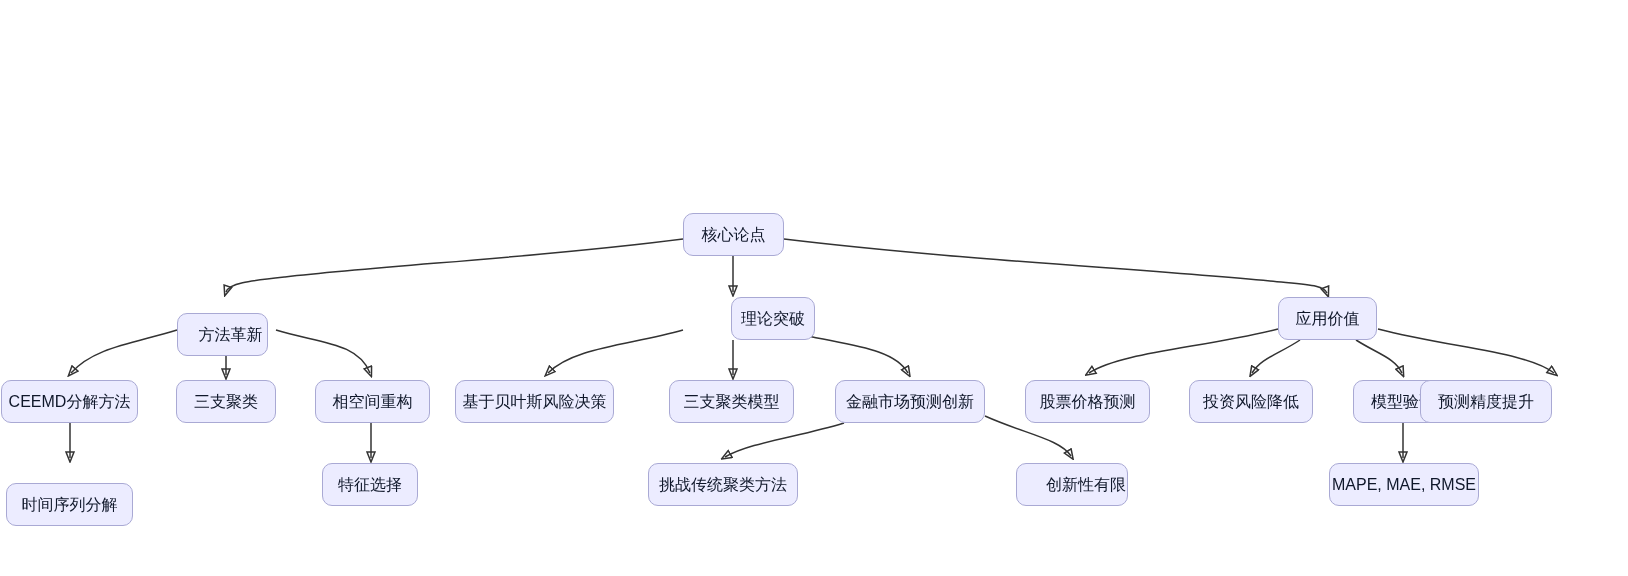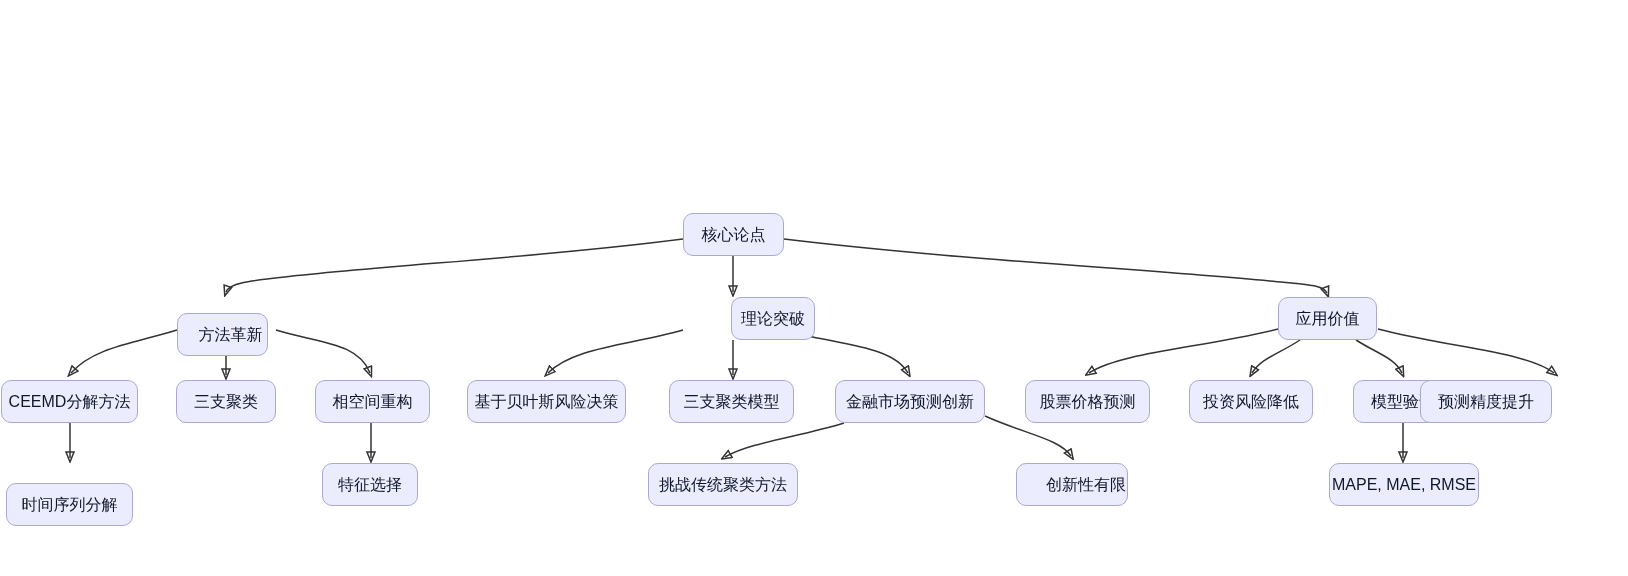--- a/index.html
+++ b/index.html
@@ -43,21 +43,21 @@
     line-height: 1;
   }
   
   .n-core        { left: 683px;  top: 213px; width: 101px; }
   .n-method      { left: 177px;  top: 313px; width: 91px; padding-left: 16px;  }
   .n-theory      { left: 683px;  top: 297px; width: 84px; margin-left: 48px; }
   .n-application { left: 1278px; top: 297px; width: 99px;  }
   .n-ceemd       { left: 1px;    top: 380px; width: 137px; }
   .n-threeway    { left: 176px;  top: 380px; width: 100px; }
   .n-phasespace  { left: 315px;  top: 380px; width: 115px; }
-  .n-bayes       { left: 467px;  top: 380px; width: 159px; text-align: center; }
+  .n-bayes       { left: 455px;  top: 380px; width: 159px; text-align: center; }
   .n-twcmodel    { left: 669px;  top: 380px; width: 125px; }
   .n-fininnov    { left: 835px;  top: 380px; width: 150px; }
   .n-stock       { left: 1025px; top: 380px; width: 125px; }
   .n-risk        { left: 1189px; top: 380px; width: 124px; }
   .n-validation  { left: 1353px; top: 380px; width: 100px; }
   .n-precision   { left: 1420px; top: 380px; width: 132px; }
   .n-tsdecomp    { left: 6px;    top: 483px; width: 127px; }
   .n-feature     { left: 322px;  top: 463px; width: 96px;  }
   .n-challenge   { left: 648px;  top: 463px; width: 150px; }
   .n-limited     { left: 1016px; top: 463px; width: 112px; padding-left: 28px; }

